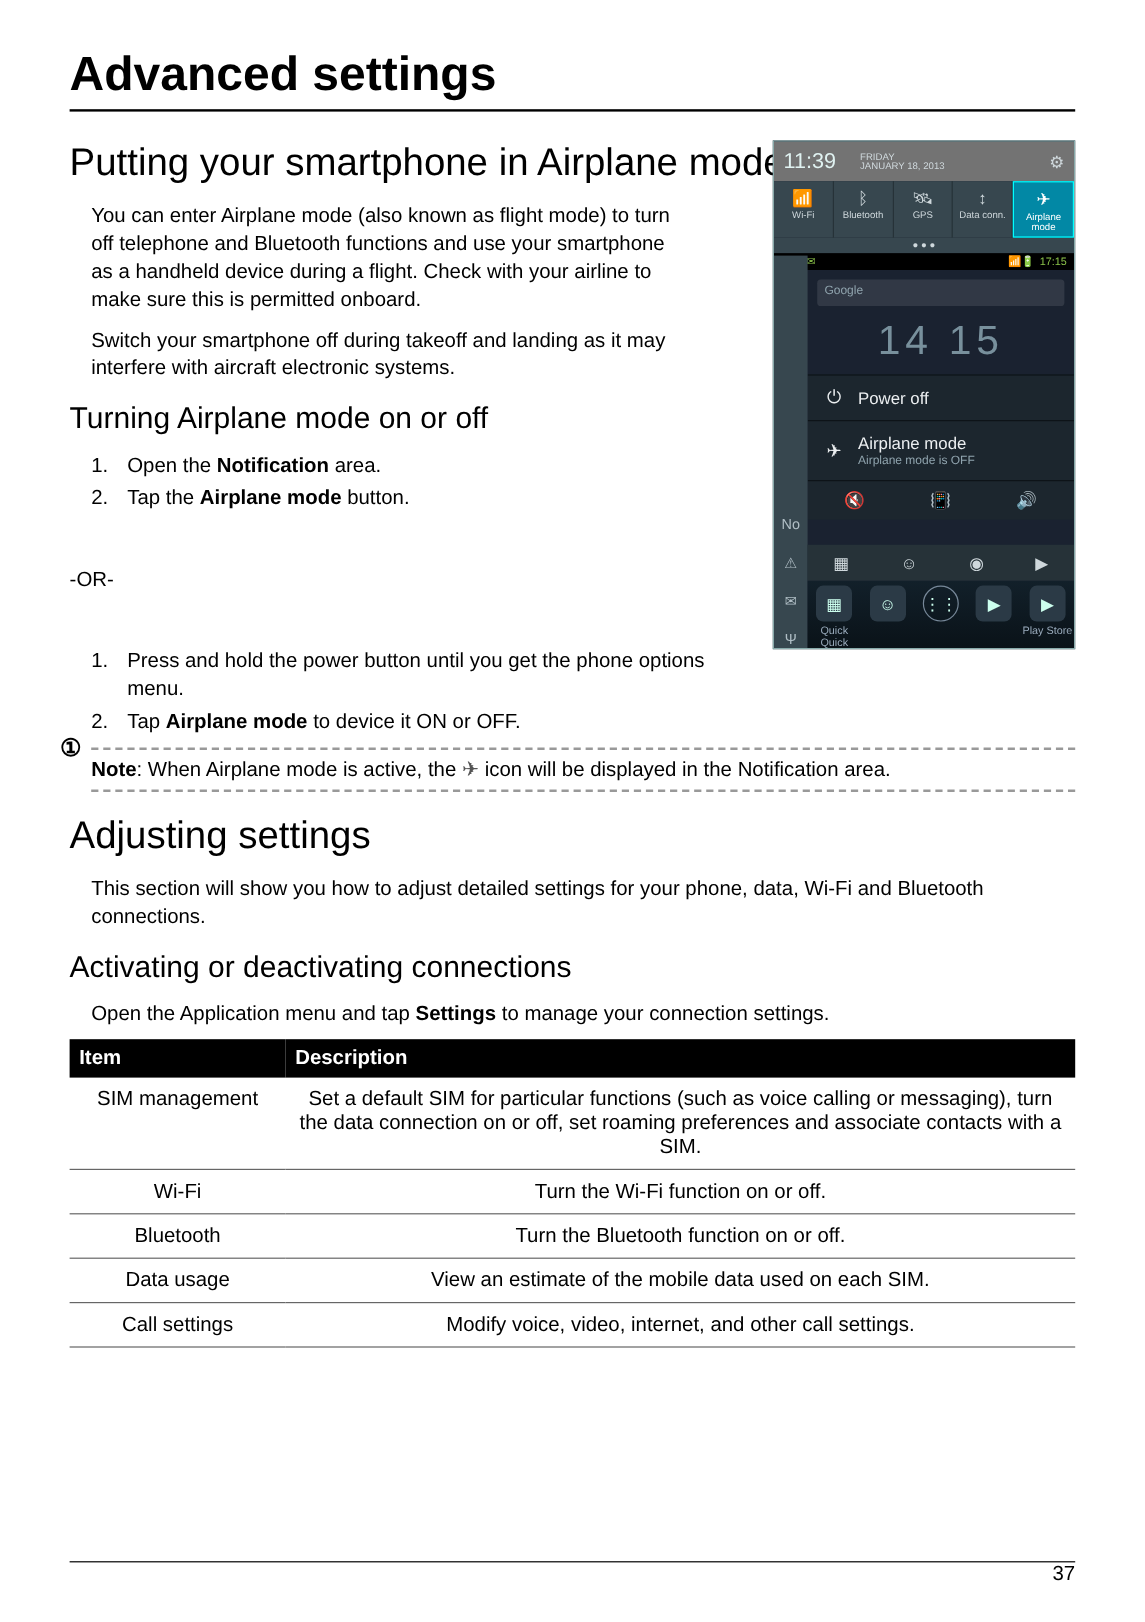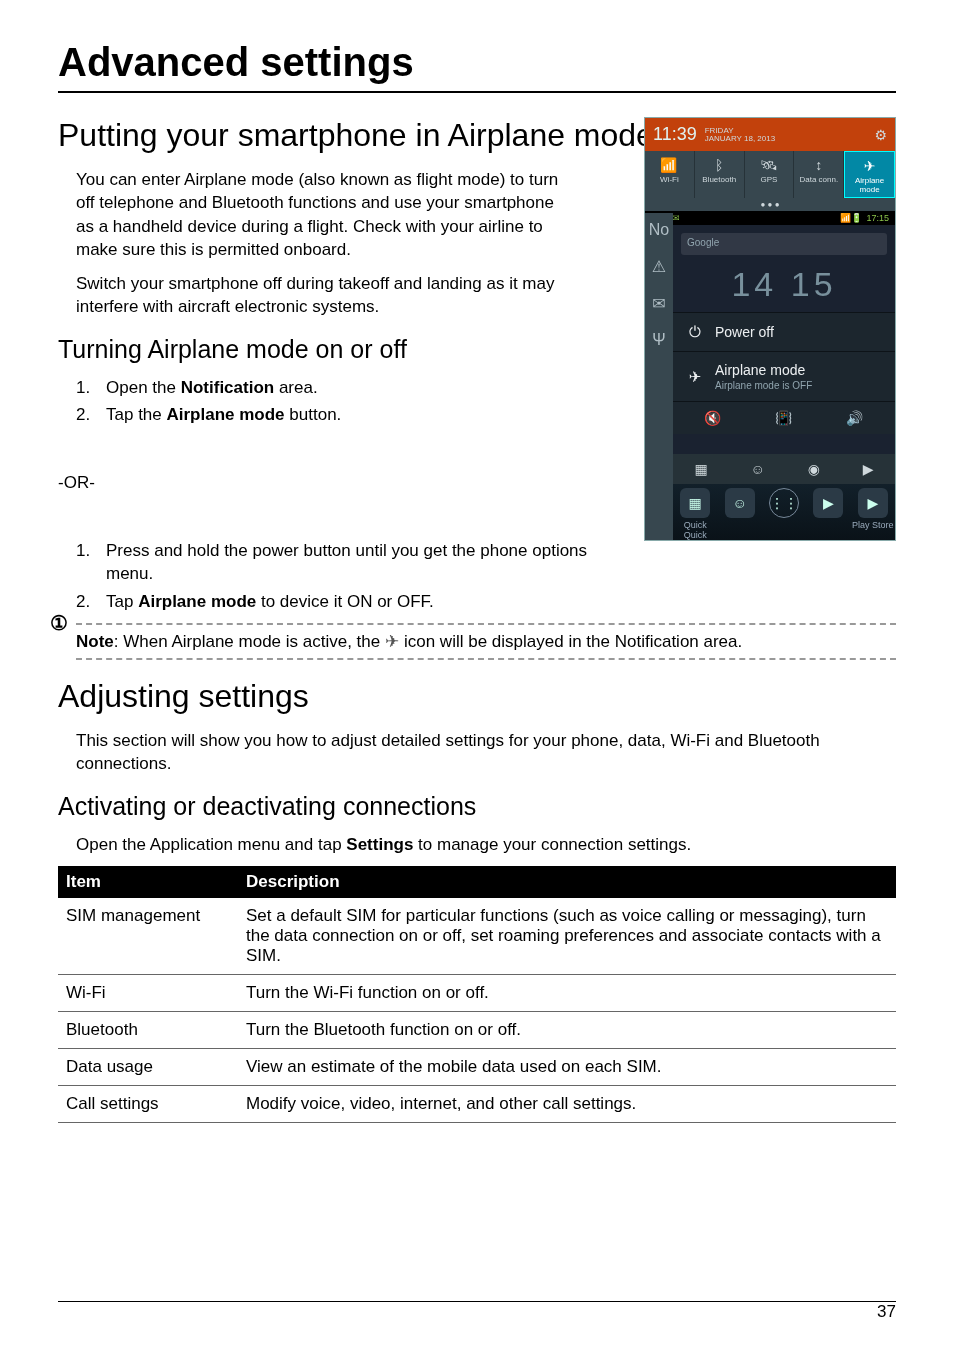--- a/index.html
+++ b/index.html
@@ -104,26 +104,26 @@
     right: 0;
     width: 252px;
     height: 424px;
     background: #1a2230;
     border: 1px solid #8aa;
     font-family: Arial, sans-serif;
     color:#cfd8dc;
     overflow:hidden;
   }
   .sm-top {
-    background:#c2410c;
+    background:#737373;
     padding:6px 8px;
     font-size:14px;
     display:flex;
     align-items:center;
-    gap:8px;
+    gap:20px;
   }
   .sm-top .time { font-size:18px; color:#e0f2f1;}
   .sm-top .date { font-size:8px; line-height:1; }
   .sm-toggles {
     display:flex;
     background:#37474f;
   }
   .sm-toggle {
     flex:1;
     text-align:center;
@@ -149,22 +149,23 @@
     left:0;
     top:95px;
     width:28px;
     bottom:0;
     background:#37474f;
     display:flex;
     flex-direction:column;
     align-items:center;
     padding-top:8px;
     gap:18px;
-    font-size:16px;
+    font-size:12px;
     color:#b0bec5;
+    justify-content:flex-end;
   }
   .sm-body {
     margin-left:28px;
     padding:0;
   }
   .sm-search {
     margin:8px 8px 6px 8px;
     background:rgba(255,255,255,0.1);
     border-radius:3px;
     height:22px;
@@ -235,20 +236,21 @@
     background: #000;
     color: #fff;
     text-align: left;
     padding: 6px 8px;
     font-weight: bold;
   }
   .conn-table tbody td {
     padding: 8px;
     vertical-align: top;
     border-bottom: 1px solid #666;
+    text-align: center;
   }
   .conn-table tbody td:first-child {
     width: 180px;
     white-space: nowrap;
   }
   .page-footer {
     position:absolute;
     bottom:30px;
     left:58px;
     right:58px;

